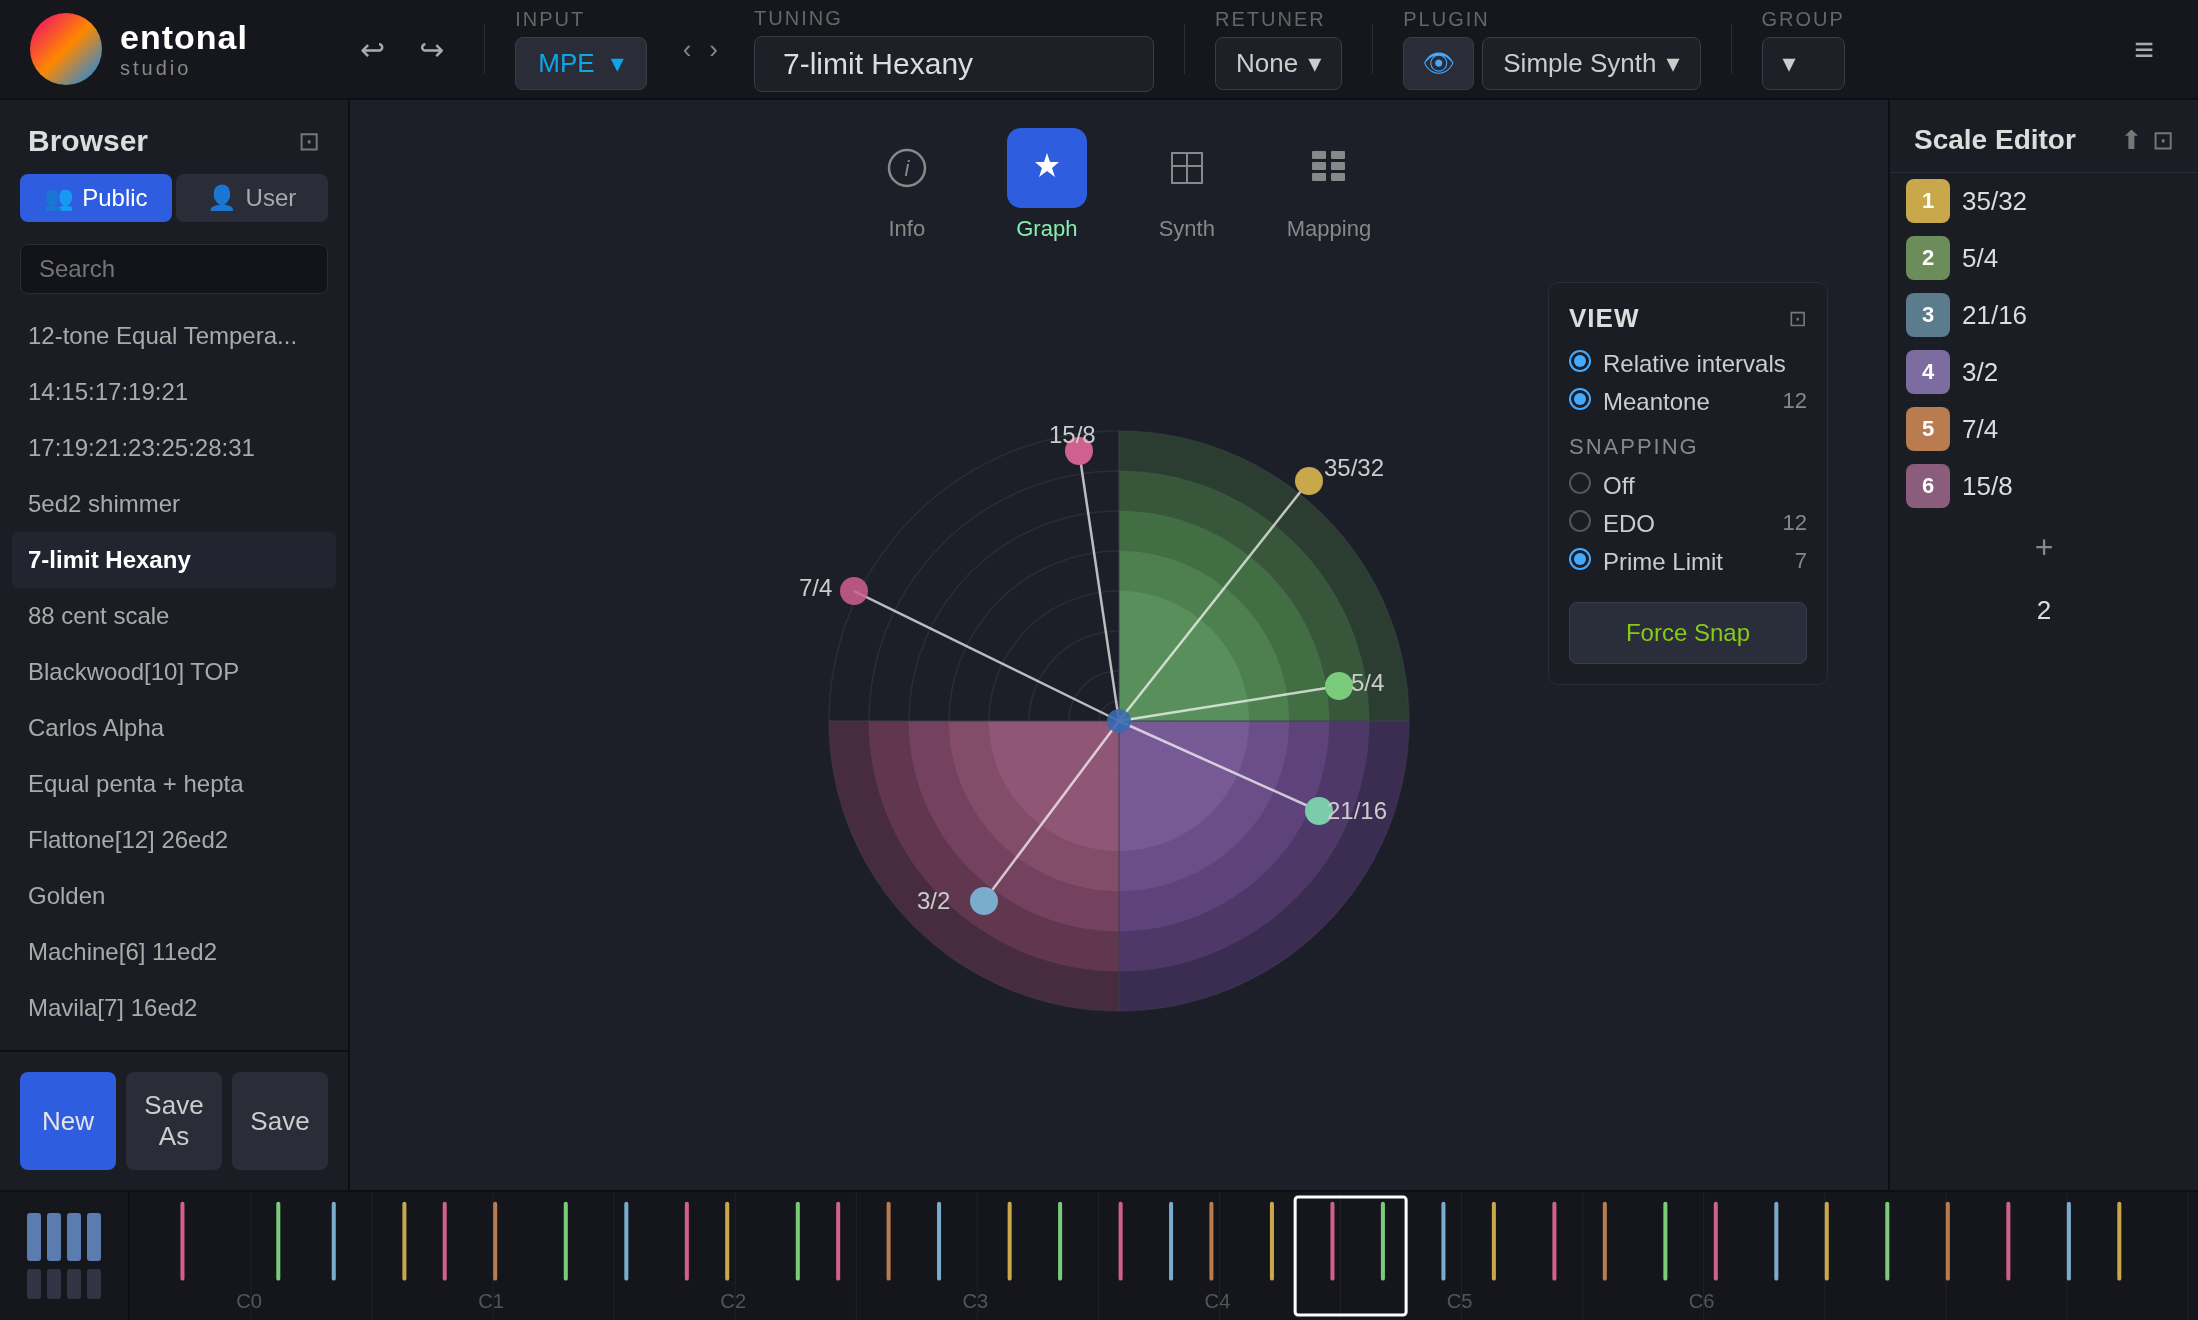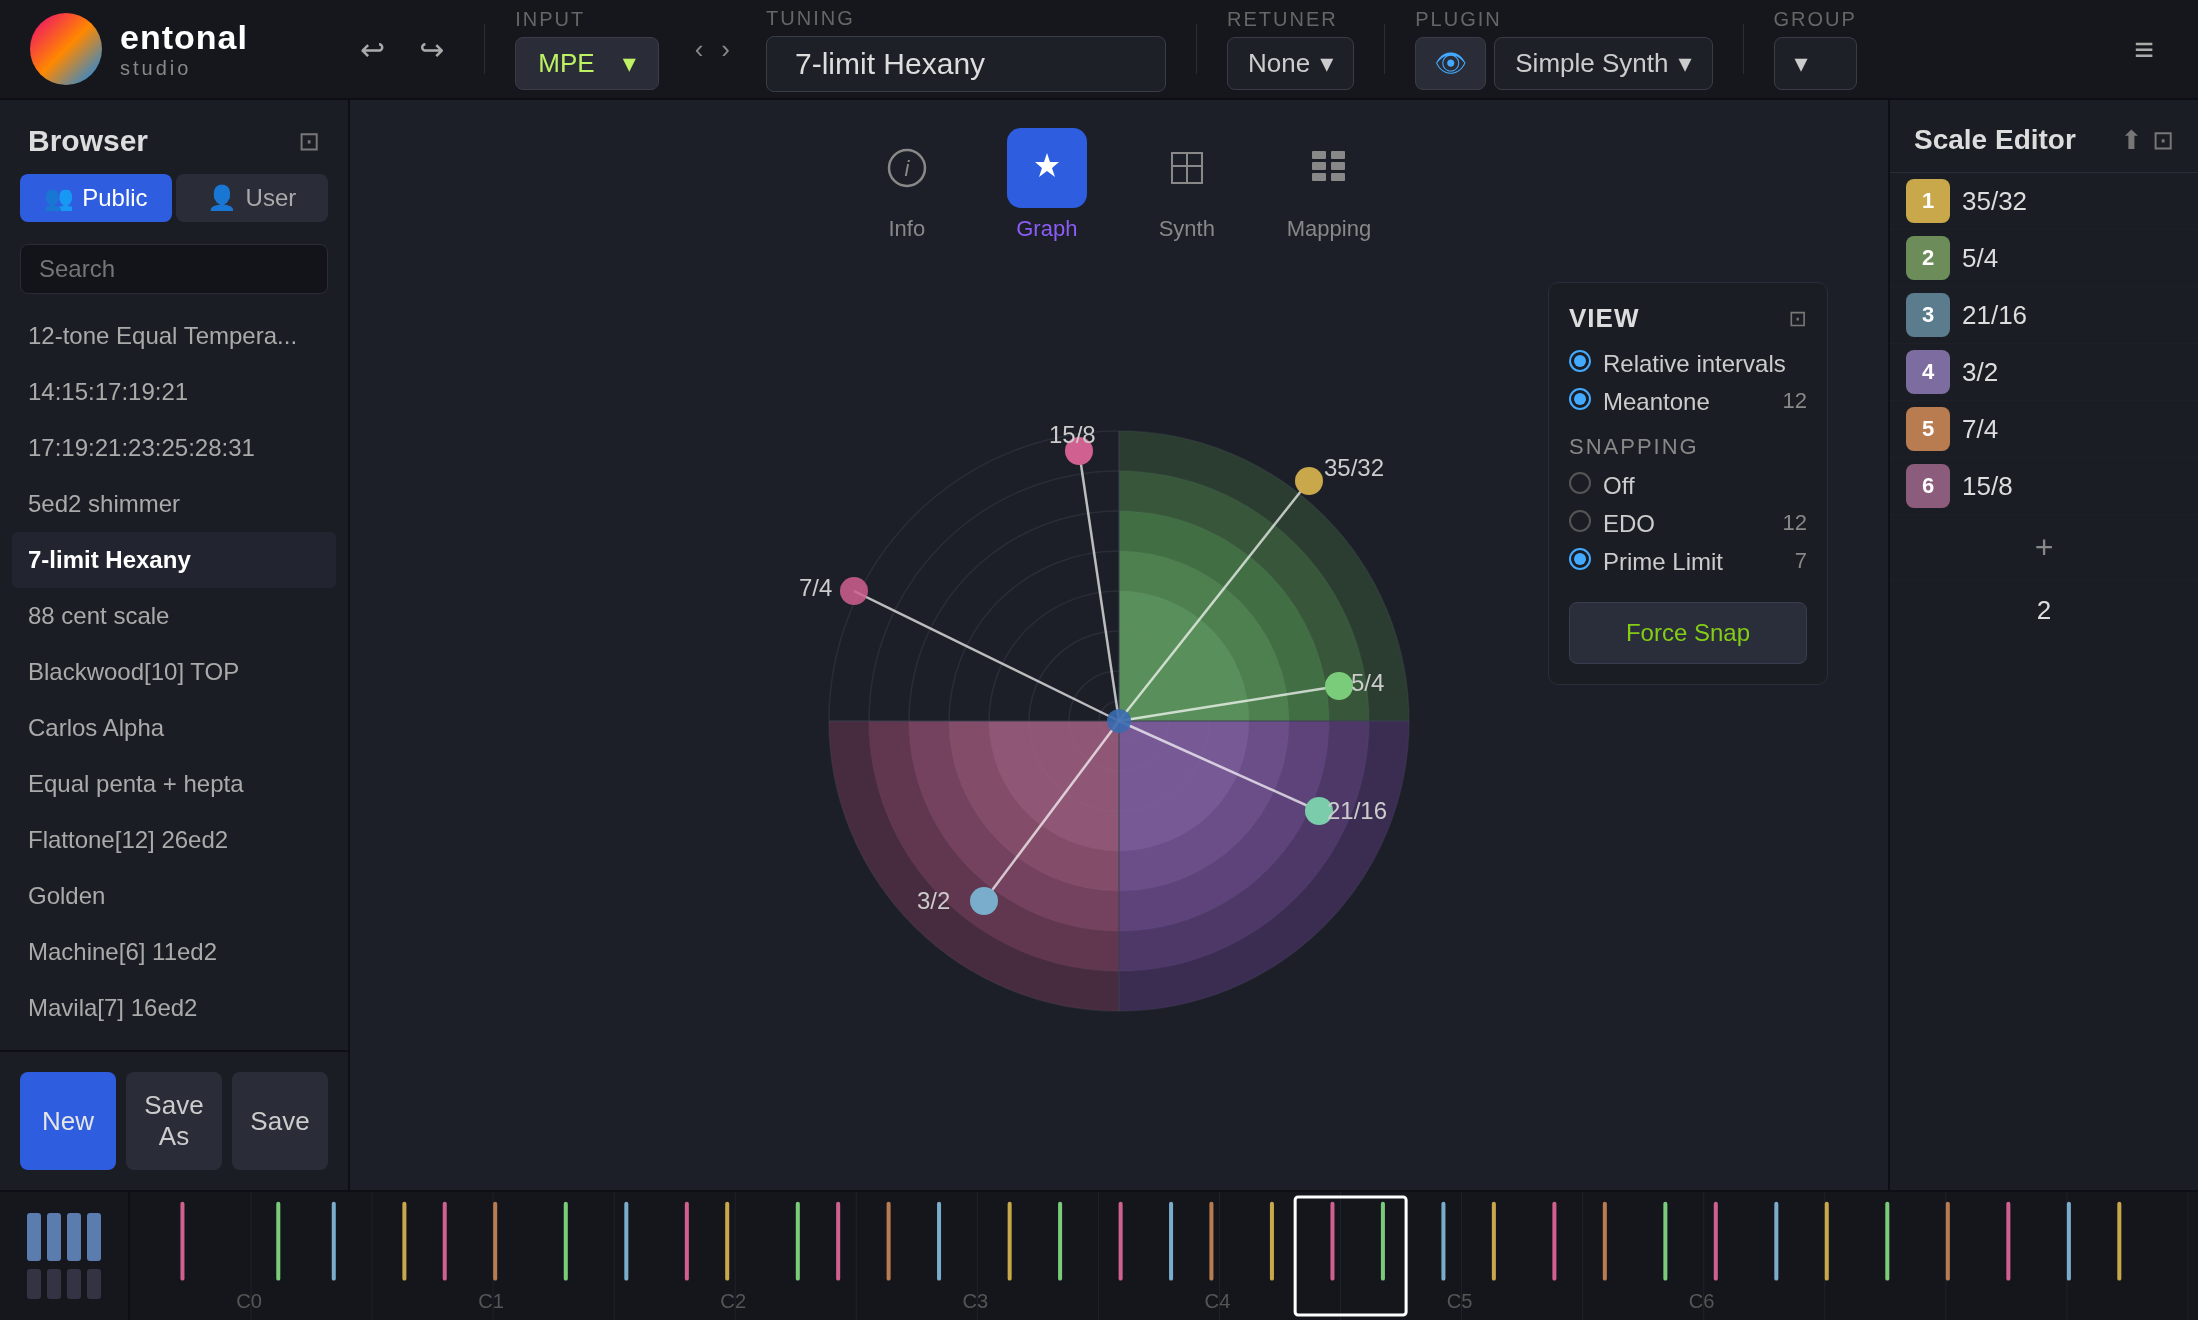--- a/index.html
+++ b/index.html
@@ -74,28 +74,28 @@
       text-transform: uppercase;
     }
     .nav-group {
       display: flex;
       flex-direction: column;
       gap: 6px;
     }
     .mpe-btn {
       background: #2a2d38;
       border: 1px solid #3a3d48;
-      color: #bef264;
+      color: #0ea5e9;
       border-radius: 8px;
       padding: 10px 22px;
       font-size: 26px;
       cursor: pointer;
       display: flex;
       align-items: center;
-      gap: 28px;
+      gap: 16px;
     }
     .nav-arrows {
       display: flex;
       gap: 6px;
     }
     .nav-arrow {
       background: none;
       border: none;
       color: #888;
       font-size: 26px;
@@ -275,21 +275,21 @@
       align-items: center;
       justify-content: center;
       font-size: 36px;
     }
     .view-tab-icon.active { background: #2e5de0; color: #fff; }
     .view-tab-icon.inactive { background: transparent; color: #888; }
     .view-tab-label {
       font-size: 22px;
       color: #888;
     }
-    .view-tab-label.active { color: #8b5cf6; }
+    .view-tab-label.active { color: #86efac; }
 
     
     .graph-area {
       flex: 1;
       display: flex;
       align-items: center;
       justify-content: center;
       position: relative;
       width: 100%;
     }

